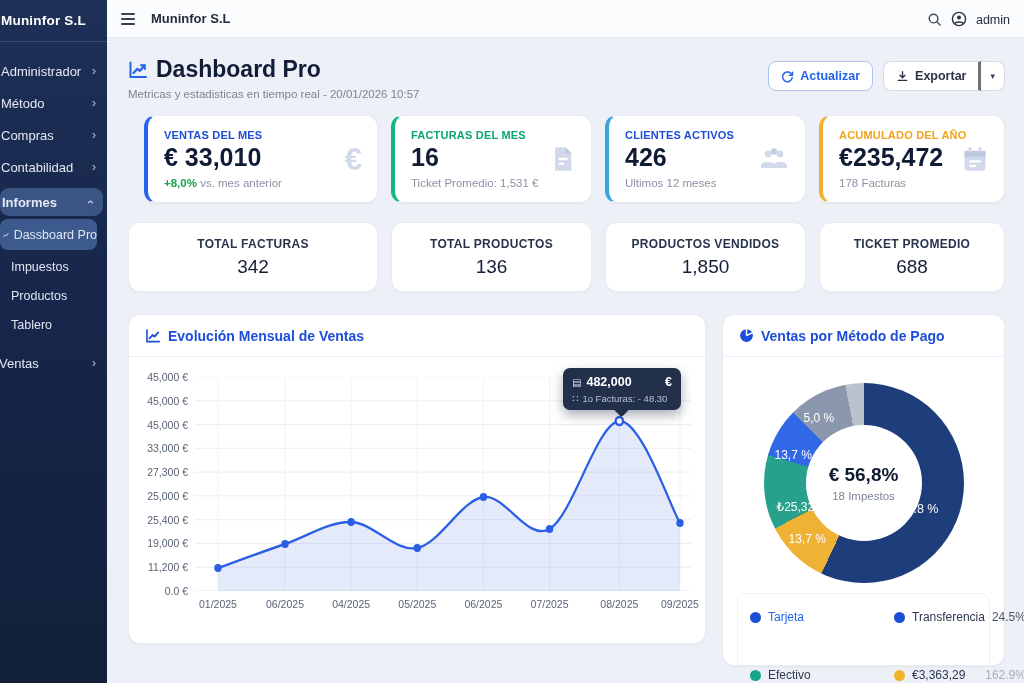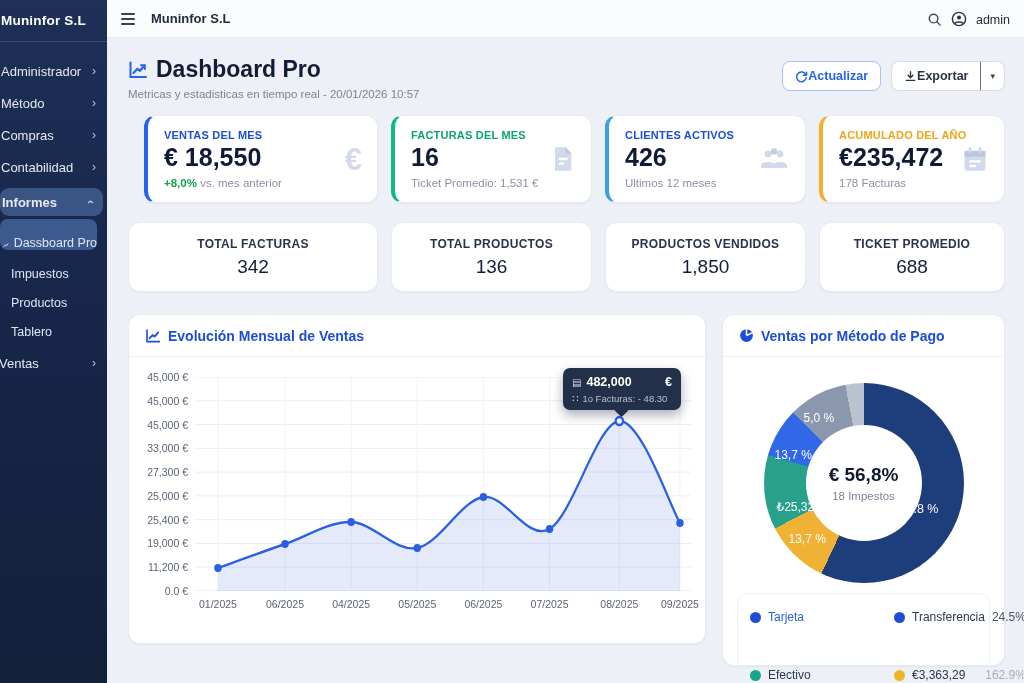--- a/index.html
+++ b/index.html
@@ -13,21 +13,21 @@
              color:#e8edf6; overflow:hidden; }
   .brand { height:42px; display:flex; align-items:center; font-weight:bold; font-size:13.5px;
            color:#fff; padding-left:1px; border-bottom:1px solid rgba(255,255,255,.14); letter-spacing:.2px; }
   .nav { padding-top:13px; }
   .nav-item { height:32px; display:flex; align-items:center; justify-content:space-between;
               padding:0 11px 0 1px; font-size:13px; color:#e4e9f3; cursor:pointer; white-space:nowrap; }
   .nav-item .chev { color:#bcc7da; font-size:12px; }
   .nav-item.pill { background:#3a5484; border-radius:9px; margin:5px 4px 3px 0; height:28px;
                    font-weight:bold; padding-left:2px; }
   .chev.up { transform:rotate(-90deg); }
-  .sub-item { height:29px; display:flex; align-items:flex-end; gap:5px; font-size:12.5px;
+  .sub-item { height:29px; display:flex; align-items:center; gap:5px; font-size:12.5px;
               color:#dfe6f2; padding-left:11px; cursor:pointer; white-space:nowrap; }
   .sub-item.active { background:#3c5a8e; border-radius:8px; margin:1px 10px 2px 0;
                      padding-left:3px; height:31px; }
   .ventas { margin-top:8px; }
   .ventas .lbl { text-indent:-2px; }
 
   
   .topbar { position:absolute; left:107px; right:0; top:0; height:38px; background:#fbfcfe;
             border-bottom:1px solid #e8ebf1; display:flex; align-items:center; padding:0 14px; z-index:4; }
   .hamburger { width:16px; display:flex; flex-direction:column; gap:3px; cursor:pointer; }
@@ -35,26 +35,26 @@
   .company { font-size:13px; font-weight:bold; color:#232c3d; margin-left:14px; }
   .topbar-right { margin-left:auto; display:flex; align-items:flex-end; gap:9px; }
   .admin-name { font-size:12.5px; color:#232c3d; }
 
   
   .main { position:absolute; left:107px; top:38px; right:0; bottom:0; padding:17px 19px 0 21px; }
   .page-head { display:flex; justify-content:space-between; align-items:flex-start; }
   .page-title { display:flex; align-items:center; gap:8px; font-size:23px; font-weight:bold; color:#121c36; margin:1px 0 5px; }
   .subtitle { font-size:11.5px; color:#7c8495; }
   .actions { display:flex; gap:10px; margin-top:6px; }
-  .btn { display:flex; align-items:center; gap:0; font-size:12.5px; height:30px; padding:0 12px;
+  .btn { display:flex; align-items:center; gap:6px; font-size:12.5px; height:30px; padding:0 12px;
          border-radius:8px; background:#fff; border:1px solid #d7dce6; color:#2c3444; cursor:pointer;
          font-family:inherit; }
   .btn-refresh { color:#2563eb; border-color:#a9c2f2; font-weight:bold; }
   .split { display:flex; }
-  .btn-export { border-radius:8px 0 0 8px; border-right:1px solid #737373; font-weight:bold; }
+  .btn-export { border-radius:8px 0 0 8px; border-right:3px solid #737373; font-weight:bold; }
   .btn-caret { border-radius:0 8px 8px 0; border-left:none; padding:0 9px; font-size:9px; color:#39414f; }
 
   
   .kpi-grid { display:grid; grid-template-columns:250px 201px 201px 186px; gap:13px; margin-top:15px; }
   .kpi-card { position:relative; background:#fff; border:1px solid #e8ebf1; border-left:4px solid #ccc;
               border-radius:12px; height:88px; padding:13px 16px; box-shadow:0 1px 2px rgba(20,30,60,.05); }
   .kpi-label { font-size:11px; font-weight:bold; letter-spacing:.2px; }
   .kpi-value { font-size:25px; font-weight:bold; color:#101b35; margin-top:2px; }
   .kpi-sub { font-size:11.5px; color:#8a92a3; margin-top:5px; }
   .delta { color:#16a34a; font-weight:bold; }
@@ -221,21 +221,21 @@
             <span>Exportar</span>
           </button>
           <button class="btn btn-caret">▾</button>
         </div>
       </div>
     </div>
 
     <div class="kpi-grid">
       <div class="kpi-card" style="border-left-color: rgb(37, 99, 235); margin-left: 16px;">
         <div class="kpi-label" style="color: rgb(29, 78, 216);">VENTAS DEL MES</div>
-        <div class="kpi-value">€ 18,550</div>
+        <div class="kpi-value">€ 33,010</div>
         <div class="kpi-sub"><span class="delta">+8,0%</span><span> vs. mes anterior</span></div>
         <div class="kpi-icon euro-glyph">€</div>
       </div>
       <div class="kpi-card" style="border-left-color: rgb(16, 185, 129);">
         <div class="kpi-label" style="color: rgb(11, 165, 111);">FACTURAS DEL MES</div>
         <div class="kpi-value">16</div>
         <div class="kpi-sub"><span>Ticket Promedio: 1,531 €</span></div>
         <div class="kpi-icon">
           <svg class="icon-svg" width="28" height="28" viewBox="0 0 24 24">
               <path d="M6 2 H15 L20 7 V22 H6 Z" fill="#d2d9ea"></path>

